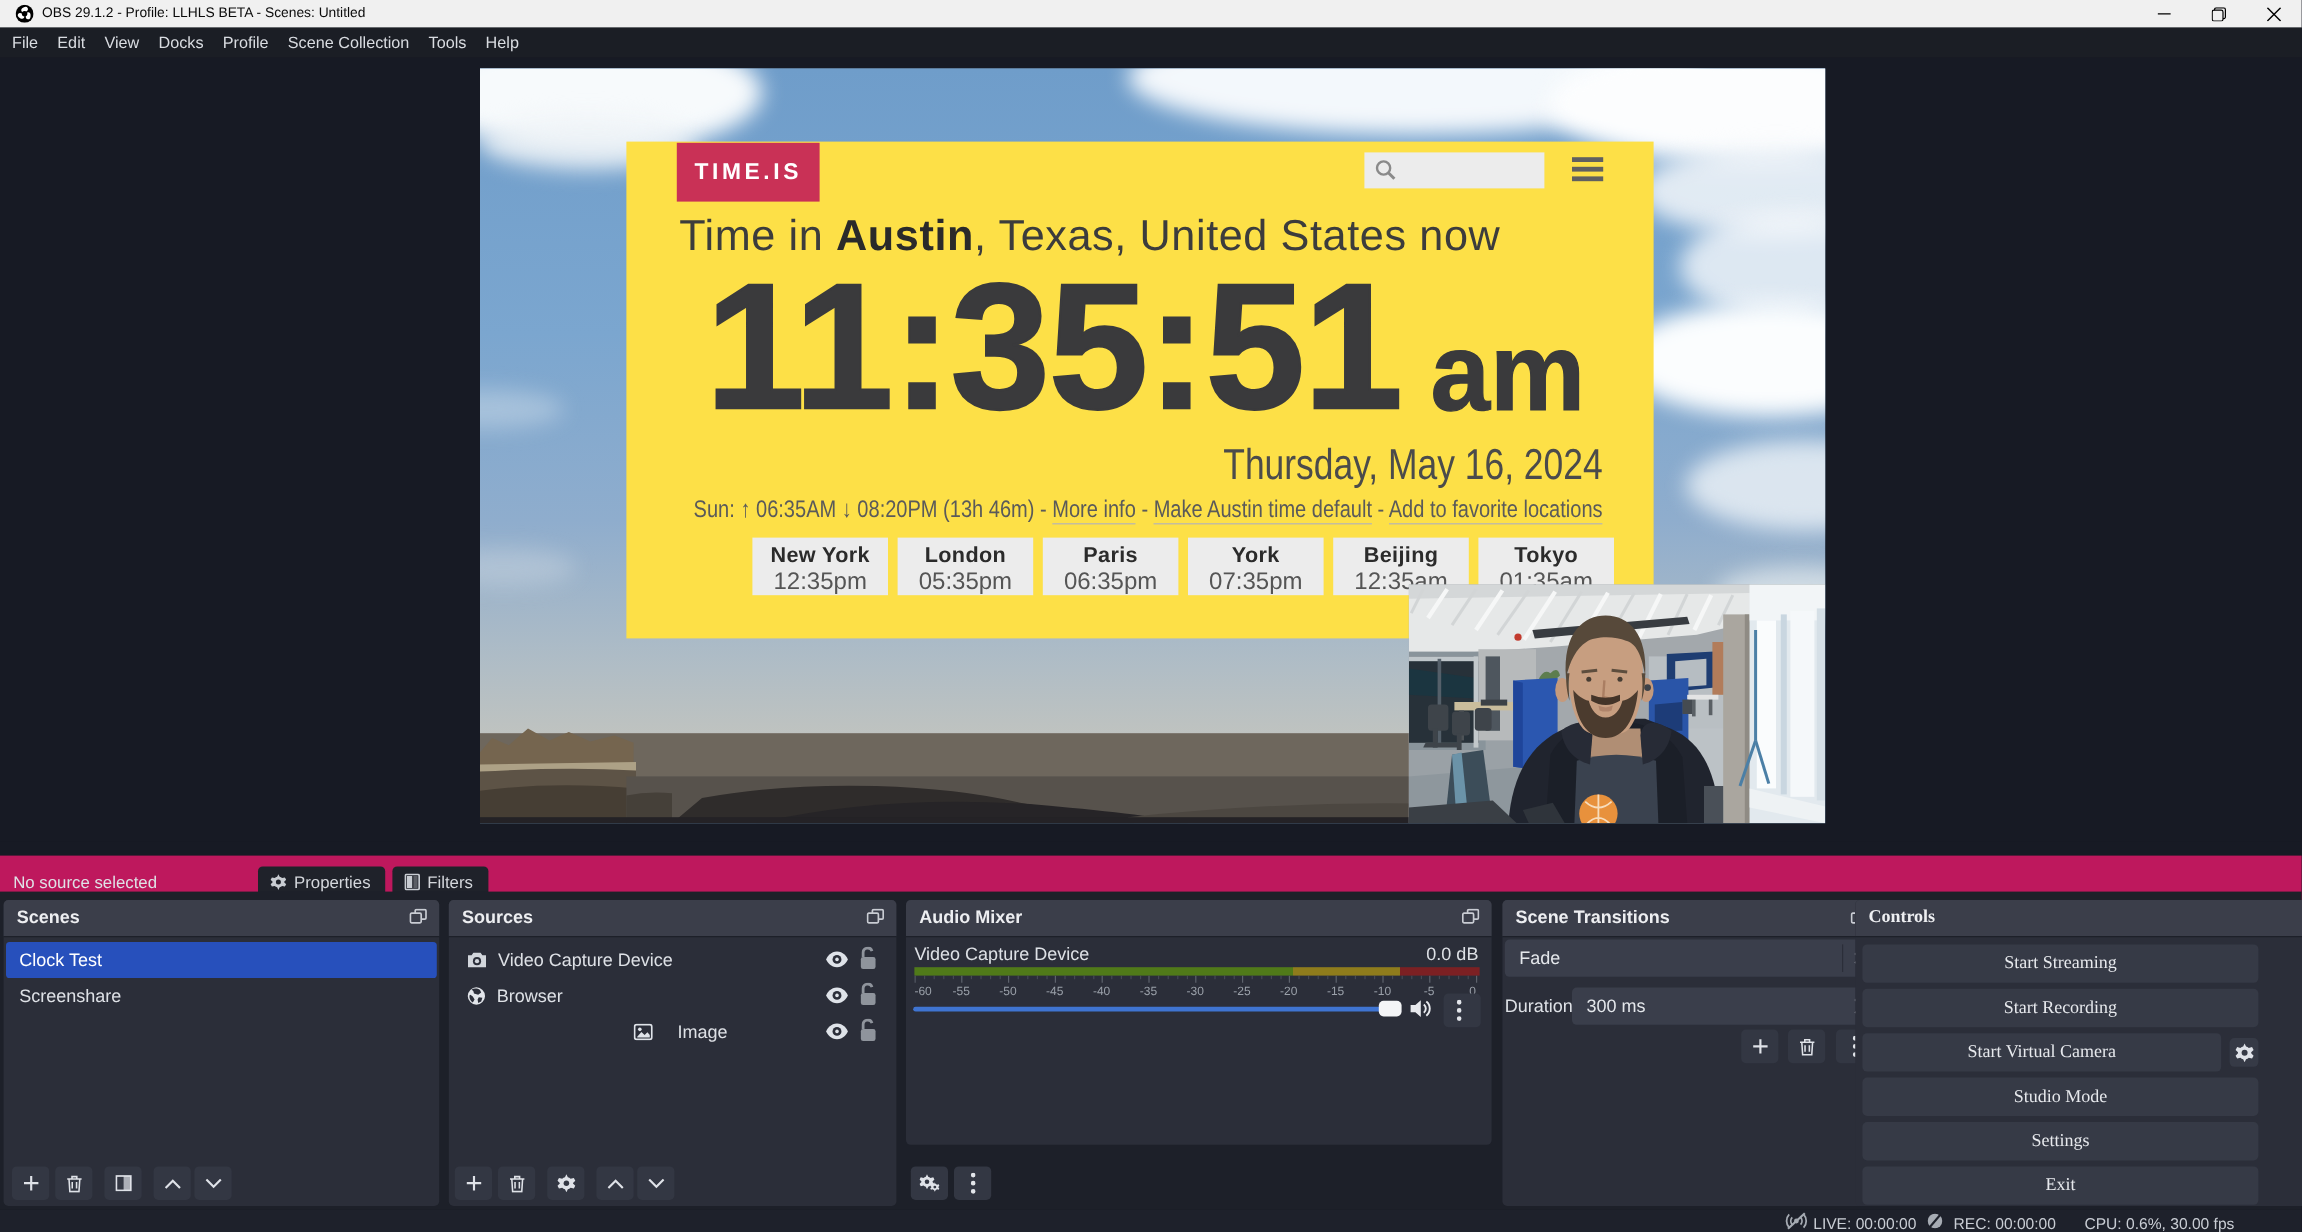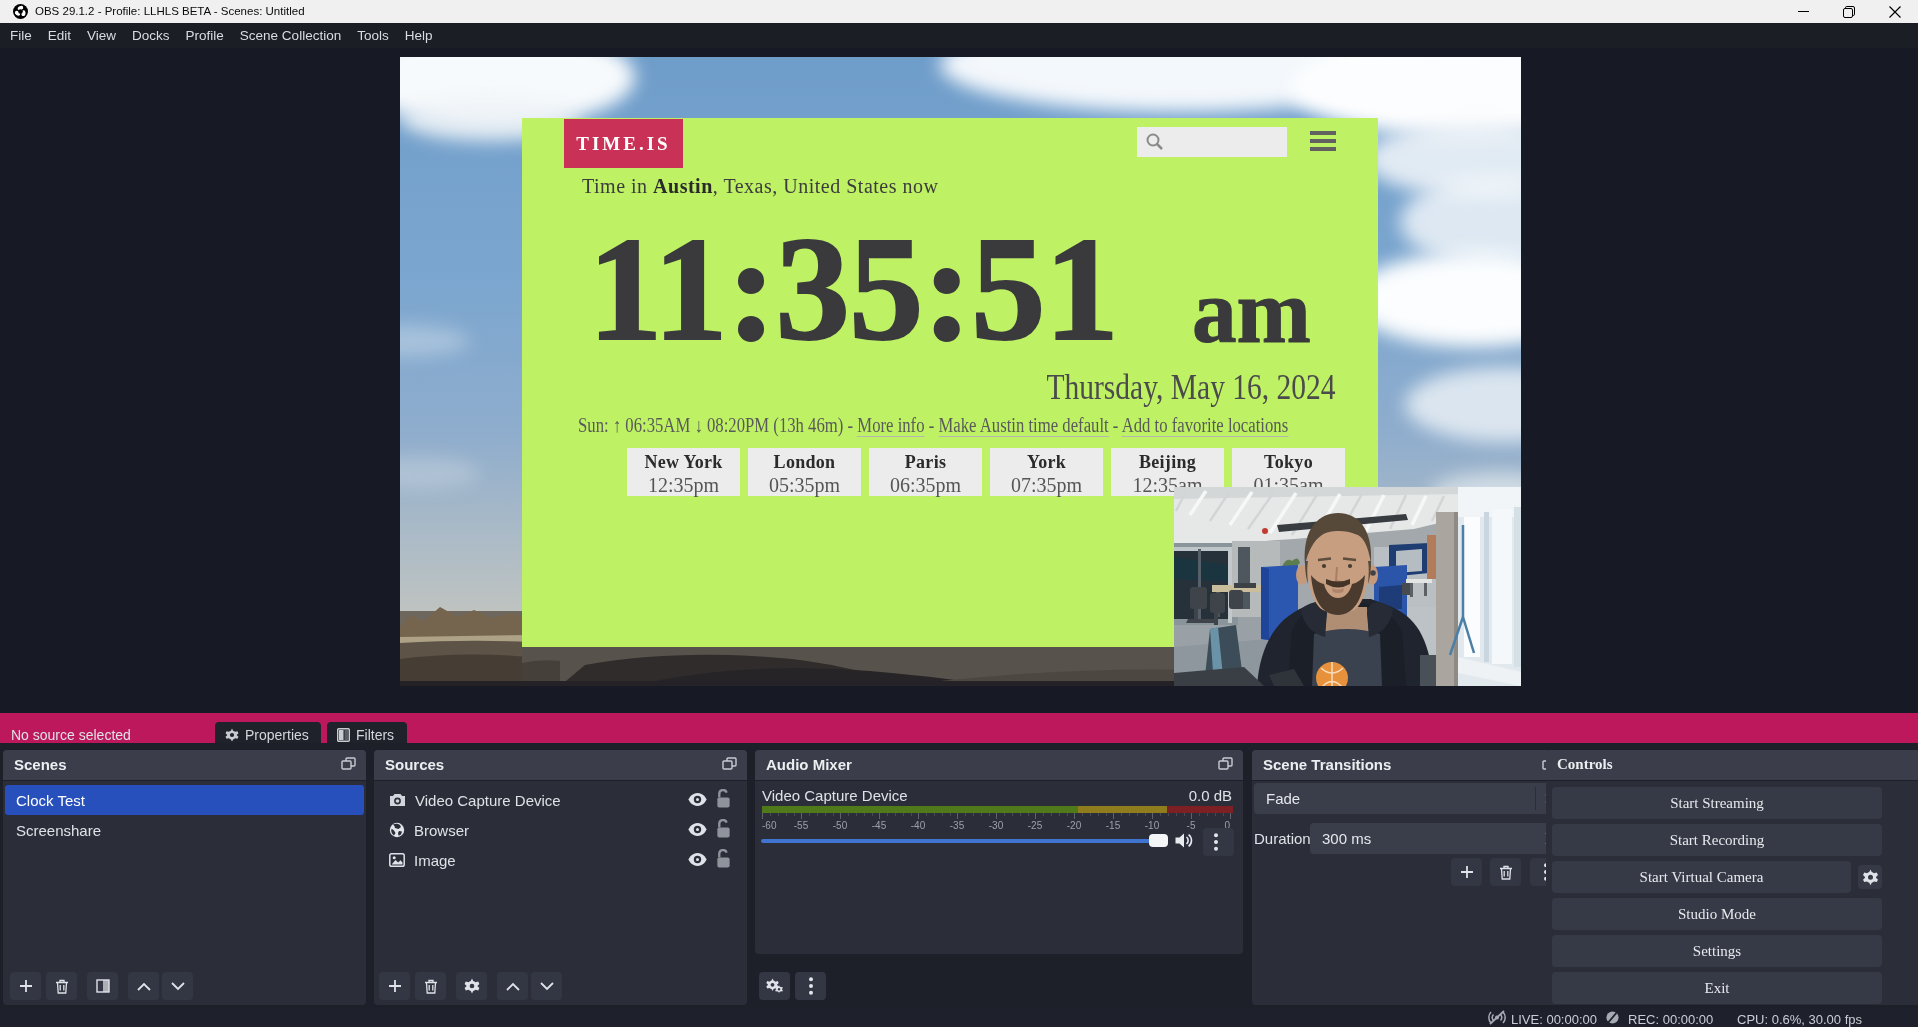--- a/index.html
+++ b/index.html
@@ -14,27 +14,27 @@
 #menubar { position:absolute; left:0; top:23px; width:1918px; height:25px; background:#1b1e25; display:flex; align-items:center; padding-left:2px; }
 #menubar span { color:#d9dce1; font-size:13.5px; padding:0 8px; }
 
 #preview { position:absolute; left:0; top:48px; width:1918px; height:653px; background:#171a24; }
 #video { position:absolute; left:400px; top:9px; width:1121px; height:629px; overflow:hidden; background:#7ba4cd; }
 
 #sky { position:absolute; left:0; top:0; width:1121px; height:629px;
   background:linear-gradient(180deg,#6f9dca 0%,#7ba6cf 35%,#8fadcd 60%,#aebcc6 78%,#c2c4bf 90%); }
 .cloud { position:absolute; border-radius:50%; filter:blur(9px); }
 
-#card { position:absolute; left:122px; top:61px; width:856px; height:529px; background:#bef264;font-family:Liberation Serif, serif; }
+#card { position:absolute; left:122px; top:61px; width:856px; height:414px; background:#fde047; }
 #logo { position:absolute; left:42px; top:1px; width:119px; height:49px; background:#c93156; color:#fff;
   font-size:19px; font-weight:bold; letter-spacing:3px; display:flex; align-items:center; justify-content:center; }
 #search { position:absolute; left:615px; top:9px; width:150px; height:30px; background:#ececec; }
 #hamburger { position:absolute; left:788px; top:13px; width:26px; height:22px; }
 #hamburger div { height:4px; background:#606060; margin-bottom:4px; }
-#heading { position:absolute; left:60px; top:57px; font-size:20px; color:#3c3c3c; letter-spacing:0.5px; }
+#heading { position:absolute; left:44px; top:57px; font-size:36px; color:#3c3c3c; letter-spacing:0.5px; }
 #heading b { color:#2a2a2a; }
 #digits { position:absolute; left:66px; top:96px; font-size:149px; font-weight:bold; color:#3a3a3c; letter-spacing:-1px;
   -webkit-text-stroke:2px #3a3a3c; line-height:1; }
 #ampm { position:absolute; left:670px; top:147px; font-size:92px; font-weight:bold; color:#3a3a3c; line-height:1;
   -webkit-text-stroke:1px #3a3a3c; transform:scaleX(0.97); transform-origin:left top; }
 #date { position:absolute; right:42px; top:248px; font-size:36px; color:#4b4b4b; transform:scaleX(0.82); transform-origin:right top; white-space:nowrap; }
 #sunline { position:absolute; left:56px; top:296px; white-space:nowrap; font-size:20px; color:#5a5a5a; transform-origin:left top; transform:scaleX(0.835); }
 #sunline .lnk { border-bottom:1px solid #b5b5b5; }
 #cities { position:absolute; left:105px; top:330px; display:flex; gap:8px; }
 .city { width:113px; height:48px; background:#ececec; text-align:center; padding-top:4px; }
@@ -393,21 +393,21 @@
         </svg>
       <span>Video Capture Device</span>
     </div>
     <div class="row" style="top:65px;padding-left:13px;gap:9px;">
       <svg width="16" height="16" viewBox="0 0 16 16">
           <circle cx="8" cy="8" r="7.2" fill="#e2e5ea"></circle>
           <path d="M4 2.5 C6 1.5 9 1.5 11 3 L12 5 L9.5 7 L6 6 L5.5 4 Z M3 7 L5 8.5 L6.5 11 L5 13.5 C3 12 2 10 2.2 7.5 Z M10 9 L13 9.5 L12 12.5 L9.5 13.8 L9 11 Z" fill="#2b2e39"></path>
         </svg>
       <span>Browser</span>
     </div>
-    <div class="row" style="top:95px;padding-left:13px;gap:9px;">
+    <div class="row" style="top:95px;padding-left:13px;gap:21px;justify-content:center;">
       <svg width="16" height="14" viewBox="0 0 16 14">
           <rect x="0.8" y="0.8" width="14.4" height="12.4" rx="1.8" fill="none" stroke="#dfe3e9" stroke-width="1.5"></rect>
           <circle cx="5.2" cy="4.8" r="1.5" fill="#dfe3e9"></circle>
           <path d="M3 11 L6.5 7 L9.2 9.6 L11.5 7.2 L13.5 9.6 V11.5 H3 Z" fill="#dfe3e9"></path>
         </svg>
       <span>Image</span>
     </div>
     <svg class="abs" style="left:314px;top:42px" width="19" height="15" viewBox="0 0 19 15">
         <path d="M9.5 1 C4.5 1 1.5 5 0.5 7.5 C1.5 10 4.5 14 9.5 14 C14.5 14 17.5 10 18.5 7.5 C17.5 5 14.5 1 9.5 1 Z" fill="#dfe3e9"></path>
         <circle cx="9.5" cy="7.5" r="3.7" fill="#2b2e39"></circle>

